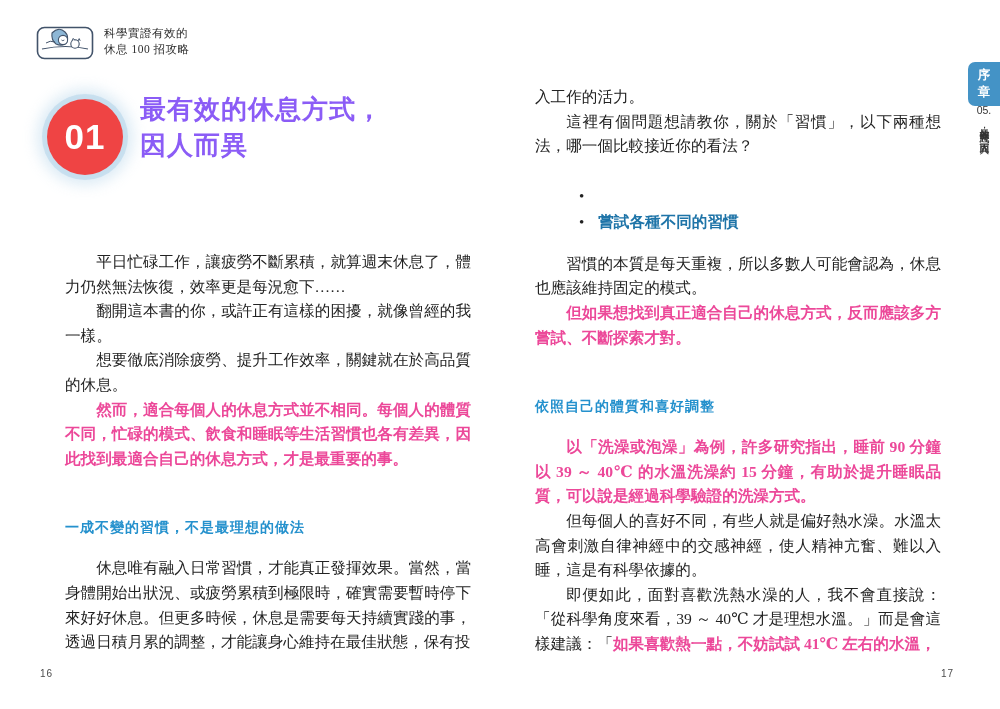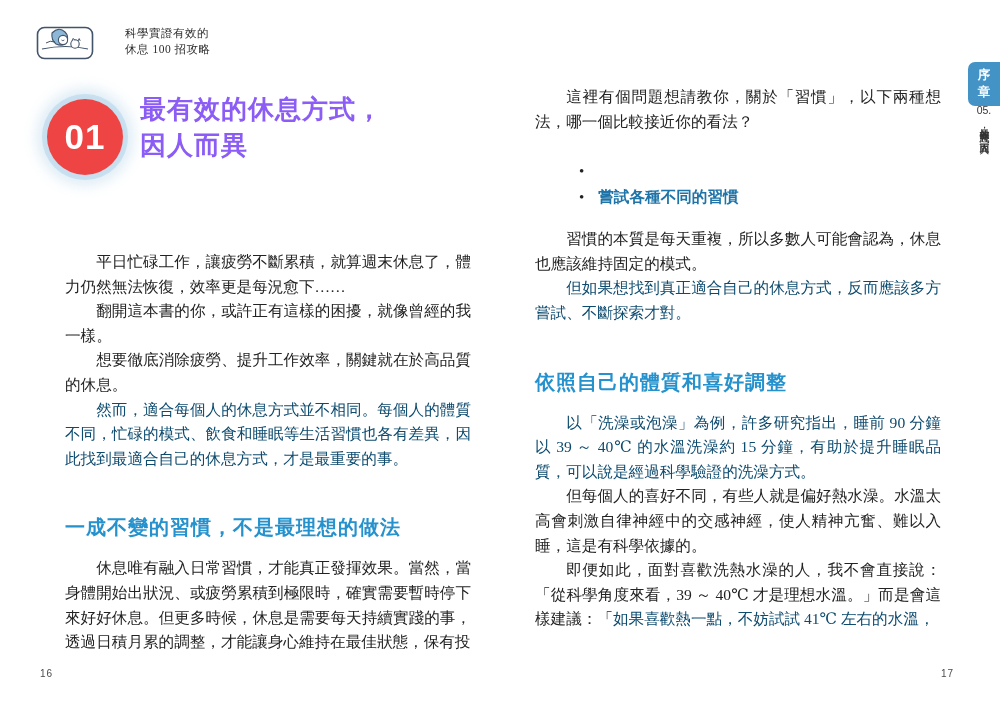--- a/index.html
+++ b/index.html
@@ -4,21 +4,21 @@
 <style>
   html,body{margin:0;padding:0;}
   body{
     width:1000px;height:709px;position:relative;background:#ffffff;
     font-family:"Liberation Serif","DejaVu Serif",serif;color:#232323;
     overflow:hidden;
   }
   
   .book-header{position:absolute;left:36px;top:20px;display:flex;align-items:center;gap:10px;}
   .logo-box{width:58px;height:42px;flex:0 0 auto;}
-  .series-title{font-size:11.5px;line-height:16px;color:#2d2d2d;letter-spacing:0.5px;margin-left:21px;}
+  .series-title{font-size:11.5px;line-height:16px;color:#2d2d2d;letter-spacing:0.5px;}
   
   .chapter-circle{
     position:absolute;left:47px;top:99px;width:76px;height:76px;border-radius:50%;
     background:#ef4444;display:flex;align-items:center;justify-content:center;
     box-shadow:0 0 0 5px rgba(178,211,233,0.55), 0 0 14px 10px rgba(178,211,233,0.45);
   }
   .chapter-number{
     font-family:"Liberation Sans","DejaVu Sans",sans-serif;font-weight:bold;
     font-size:35px;color:#ffffff;letter-spacing:1px;
   }
@@ -26,24 +26,24 @@
     position:absolute;left:140px;top:92px;font-size:26px;font-weight:bold;
     line-height:36px;color:#8b5cf6;letter-spacing:1px;
   }
   
   .page-body{position:absolute;width:406px;font-size:15.6px;line-height:24.6px;
     text-align:justify;color:#232323;}
   .page-body-left{left:65px;top:250px;}
   .page-body-right{left:535px;top:85px;}
   .para{margin:0;text-indent:2em;}
   .para.no-indent{text-indent:0;}
-  .em-blue{color:#0c4a6e;font-weight:normal;}
+  .em-blue{color:#ec4899;font-weight:bold;}
   .section-heading{
     font-family:"Liberation Sans","DejaVu Sans",sans-serif;font-weight:bold;
-    font-size:20px;line-height:28px;color:#2591cd;letter-spacing:1px;
+    font-size:14px;line-height:28px;color:#2591cd;letter-spacing:1px;
     margin:42px 0 15px 0;text-indent:0;text-align:left;
   }
   .bullet-list{margin:25px 0 17px 0;}
   .bullet-item{display:flex;align-items:baseline;padding-left:44px;line-height:25px;}
   .bullet-dot{color:#222;flex:0 0 auto;margin-right:14px;font-size:15px;}
   .bullet-text{color:#1e74a8;font-weight:bold;}
   
   .page-num{position:absolute;top:668px;font-size:10px;color:#4a4a4a;
     font-family:"Liberation Sans","DejaVu Sans",sans-serif;letter-spacing:1px;}
   .page-num-left{left:40px;}
@@ -103,20 +103,21 @@
 
 <div class="page-body page-body-left" id="left-body">
     <p class="para"><span>平日忙碌工作，讓疲勞不斷累積，就算週末休息了，體力仍然無法恢復，效率更是每況愈下……</span></p>
     <p class="para"><span>翻開這本書的你，或許正有這樣的困擾，就像曾經的我一樣。</span></p>
     <p class="para"><span>想要徹底消除疲勞、提升工作效率，關鍵就在於高品質的休息。</span></p>
     <p class="para"><span class="em-blue">然而，適合每個人的休息方式並不相同。每個人的體質不同，忙碌的模式、飲食和睡眠等生活習慣也各有差異，因此找到最適合自己的休息方式，才是最重要的事。</span></p>
     <div class="section-heading">一成不變的習慣，不是最理想的做法</div>
     <p class="para"><span>休息唯有融入日常習慣，才能真正發揮效果。當然，當身體開始出狀況、或疲勞累積到極限時，確實需要暫時停下來好好休息。但更多時候，休息是需要每天持續實踐的事，透過日積月累的調整，才能讓身心維持在最佳狀態，保有投</span></p>
   </div>
 <div class="page-body page-body-right" id="right-body">
+    <p class="para no-indent"><span>入工作的活力。</span></p>
     <p class="para"><span>這裡有個問題想請教你，關於「習慣」，以下兩種想法，哪一個比較接近你的看法？</span></p>
     <div class="bullet-list">
       <div class="bullet-item">
         <span class="bullet-dot">•</span>
       </div>
       <div class="bullet-item">
         <span class="bullet-dot">•</span>
         <span class="bullet-text">嘗試各種不同的習慣</span>
       </div>
     </div>

